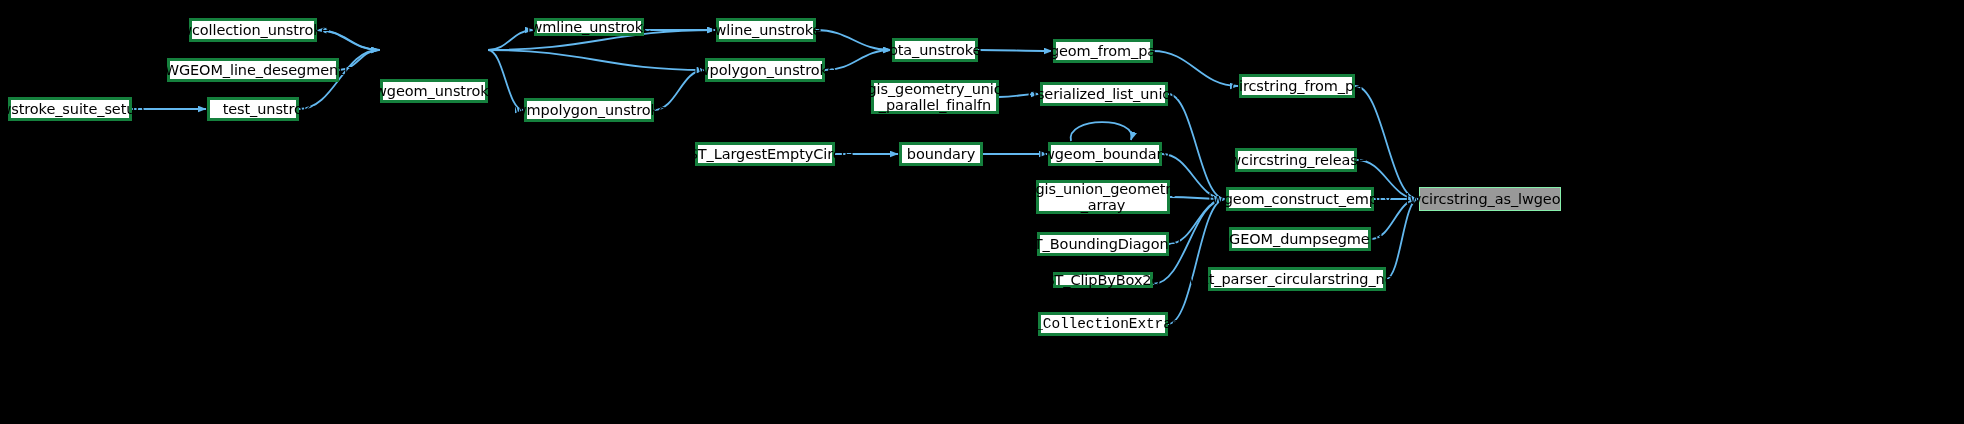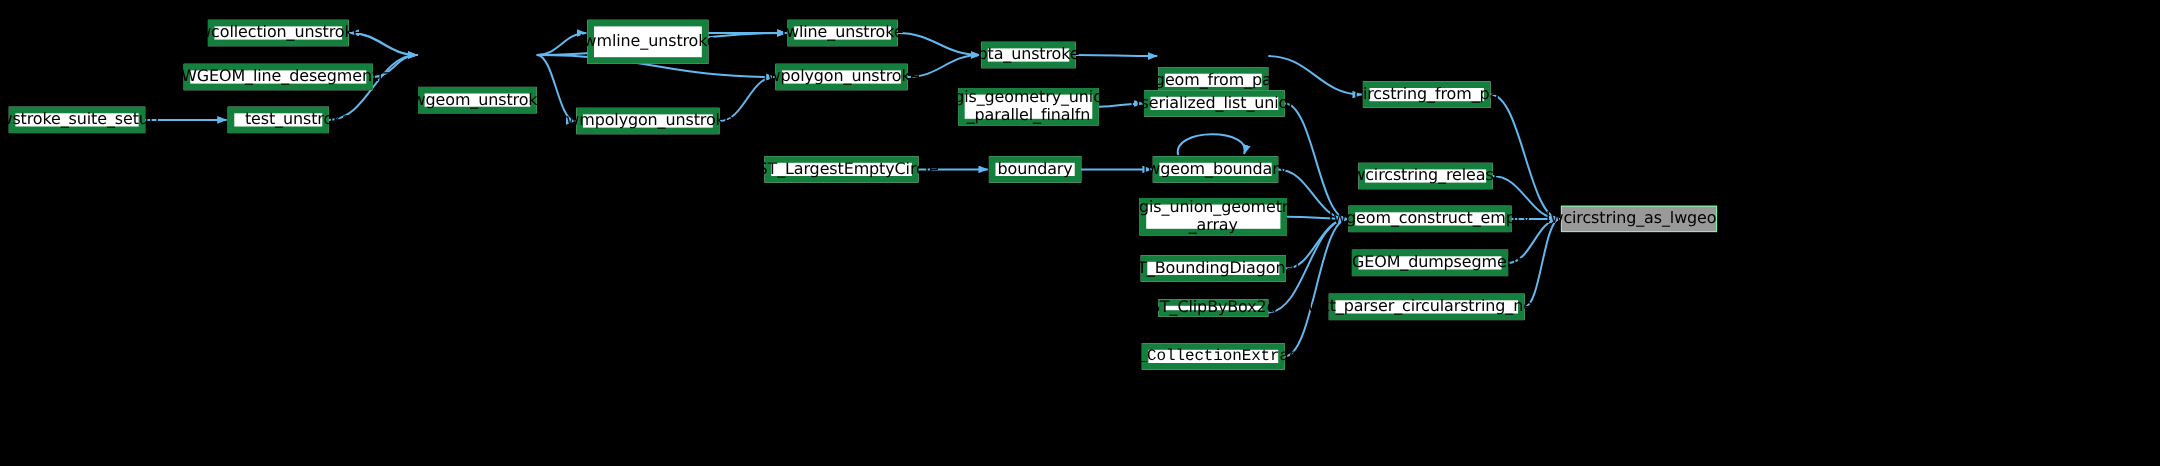--- a/index.html
+++ b/index.html
@@ -19,21 +19,21 @@
     position: absolute;
     left: 0;
     top: 0;
     width: 1964px;
     height: 424px;
     pointer-events: none;
   }
   .node {
     position: absolute;
     box-sizing: border-box;
-    border: 6px solid #15803d;
+    border: 3px solid #15803d;
     background: #ffffff;
     color: #000000;
     font-size: 14.5px;
     line-height: 1.12;
     display: flex;
     align-items: center;
     justify-content: center;
     text-align: center;
     white-space: pre-line;
     z-index: 5;
@@ -86,28 +86,28 @@
         <path d="M 1371 239 C 1392.15 239, 1396.85 199, 1418 199" marker-end="url(#ah)"></path>
         <path d="M 1386 279 C 1400.4 279, 1403.6 199, 1418 199" marker-end="url(#ah)"></path>
       </g>
   </svg>
   <div id="nodes">
       <div class="node" style="left: 8px; top: 97px; width: 124px; height: 24px;">lwstroke_suite_setup</div>
       <div class="node" style="left: 207px; top: 97px; width: 92px; height: 24px; padding-left: 36px;">test_unstroke</div>
       <div class="node" style="left: 189px; top: 18px; width: 128px; height: 24px;">lwcollection_unstroke</div>
       <div class="node" style="left: 167px; top: 58px; width: 172px; height: 24px; padding-left: 16px;">LWGEOM_line_desegmentize</div>
       <div class="node" style="left: 380px; top: 38px; width: 108px; height: 24px; margin-top: 41px;">lwgeom_unstroke</div>
-      <div class="node" style="left: 534px; top: 18px; width: 110px; height: 40px;">lwmline_unstroke</div>
+      <div class="node" style="left: 534px; top: 18px; width: 110px; height: 18px;">lwmline_unstroke</div>
       <div class="node" style="left: 705px; top: 58px; width: 120px; height: 24px;">lwpolygon_unstroke</div>
       <div class="node" style="left: 524px; top: 98px; width: 130px; height: 24px;">lwmpolygon_unstroke</div>
       <div class="node" style="left: 716px; top: 18px; width: 100px; height: 24px;">lwline_unstroke</div>
       <div class="node" style="left: 892px; top: 38px; width: 86px; height: 24px;">pta_unstroke</div>
       <div class="node" style="left: 871px; top: 80px; width: 128px; height: 34px;">pgis_geometry_union
 _parallel_finalfn</div>
-      <div class="node" style="left: 1053px; top: 39px; width: 100px; height: 24px; margin-top: 22px;">geom_from_pa</div>
+      <div class="node" style="left: 1053px; top: 39px; width: 100px; height: 24px;">geom_from_pa</div>
       <div class="node" style="left: 1040px; top: 82px; width: 128px; height: 24px;">gserialized_list_union</div>
       <div class="node" style="left: 695px; top: 142px; width: 140px; height: 24px; padding-left: 12px;">ST_LargestEmptyCircle</div>
       <div class="node" style="left: 899px; top: 142px; width: 84px; height: 24px;">boundary</div>
       <div class="node" style="left: 1048px; top: 142px; width: 114px; height: 24px;">lwgeom_boundary</div>
       <div class="node" style="left: 1036px; top: 180px; width: 134px; height: 34px;">pgis_union_geometry
 _array</div>
       <div class="node" style="left: 1037px; top: 232px; width: 132px; height: 24px;">ST_BoundingDiagonal</div>
       <div class="node" style="left: 1053px; top: 272px; width: 100px; height: 16px;">ST_ClipByBox2d</div>
       <div class="node" style="left: 1038px; top: 312px; width: 130px; height: 24px; font-family: Liberation Mono, monospace;">ST_CollectionExtract</div>
       <div class="node" style="left: 1239px; top: 74px; width: 116px; height: 24px;">circstring_from_pa</div>

